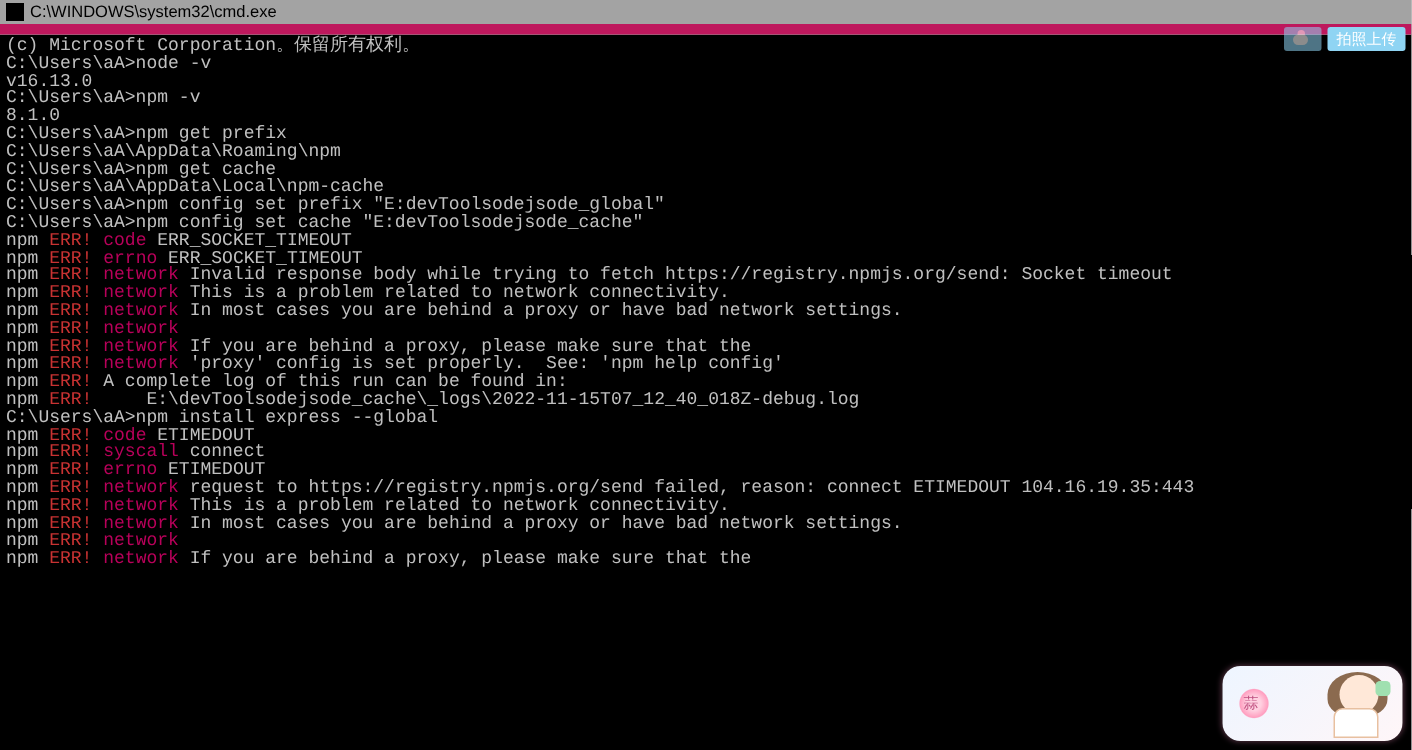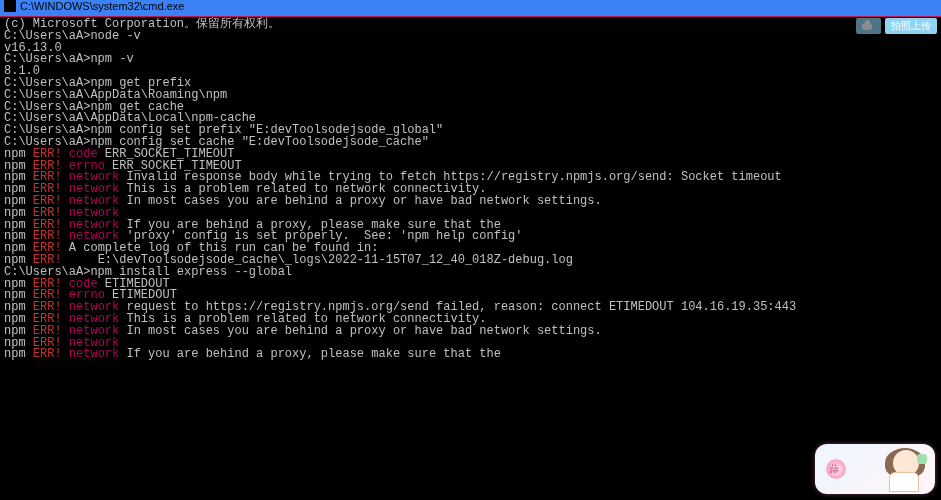--- a/index.html
+++ b/index.html
@@ -1,16 +1,16 @@
 <!DOCTYPE html>
 <html><head>
 <meta charset="utf-8">
 <style>
   html,body{margin:0;padding:0;width:941px;height:500px;overflow:hidden;background:#fff;font-family:"NSimSun","SimSun","Courier New",monospace;font-size:12px}
-  .titlebar{height:16px;background:#3b82f6;display:flex;border-bottom:1px solid #be185d;position:relative}
+  .titlebar{height:16px;background:#a3a3a3;display:flex;align-items:center;border-bottom:7px solid #be185d;position:relative}
   .titlebar .icn{width:12px;height:12px;margin:0 4px;background:#000;display:inline-block}
   .titlebar .txt{font-size:11px;color:#000;font-family:Tahoma,sans-serif}
   .badges{position:absolute;right:4px;top:18px;display:flex;gap:4px}
   .badge{background:#8fd4f3;color:#fff;font-size:10px;padding:1px 6px;border-radius:2px;display:flex;align-items:center;gap:3px}
   .badge.dim{opacity:.55}
   .cloud{display:inline-block;width:10px;height:7px;background:#fff;border-radius:4px;position:relative}
   .cloud:before{content:"";position:absolute;width:5px;height:5px;background:#fff;border-radius:50%;top:-3px;left:3px}
   .term{background:#000;color:#c0c0c0;width:941px;height:484px;padding:2px 4px;box-sizing:border-box;line-height:11.8px;font-size:12px;letter-spacing:0}
   .term div{white-space:pre}
   .err{color:#c83232}
@@ -67,20 +67,21 @@
 <div><span>npm </span><span class="err">ERR!</span><span class="key"> network</span><span> In most cases you are behind a proxy or have bad network settings.</span></div>
 <div><span>npm </span><span class="err">ERR!</span><span class="key"> network</span></div>
 <div><span>npm </span><span class="err">ERR!</span><span class="key"> network</span><span> If you are behind a proxy, please make sure that the</span></div>
 <div><span>npm </span><span class="err">ERR!</span><span class="key"> network</span><span> 'proxy' config is set properly.  See: 'npm help config'</span></div>
 <div></div>
 <div><span>npm </span><span class="err">ERR!</span><span> A complete log of this run can be found in:</span></div>
 <div><span>npm </span><span class="err">ERR!</span><span>     E:\devToolsodejsode_cache\_logs\2022-11-15T07_12_40_018Z-debug.log</span></div>
 <div></div>
 <div>C:\Users\aA&gt;npm install express --global</div>
 <div><span>npm </span><span class="err">ERR!</span><span class="key"> code</span><span> ETIMEDOUT</span></div>
+<div><span>npm </span><span class="err">ERR!</span><span class="key"> syscall</span><span> connect</span></div>
 <div><span>npm </span><span class="err">ERR!</span><span class="key"> errno</span><span> ETIMEDOUT</span></div>
 <div><span>npm </span><span class="err">ERR!</span><span class="key"> network</span><span> request to https://registry.npmjs.org/send failed, reason: connect ETIMEDOUT 104.16.19.35:443</span></div>
 <div><span>npm </span><span class="err">ERR!</span><span class="key"> network</span><span> This is a problem related to network connectivity.</span></div>
 <div><span>npm </span><span class="err">ERR!</span><span class="key"> network</span><span> In most cases you are behind a proxy or have bad network settings.</span></div>
 <div><span>npm </span><span class="err">ERR!</span><span class="key"> network</span></div>
 <div><span>npm </span><span class="err">ERR!</span><span class="key"> network</span><span> If you are behind a proxy, please make sure that the</span></div>
 </div>
 
 <div class="mascot">
   <div class="flower"></div>

